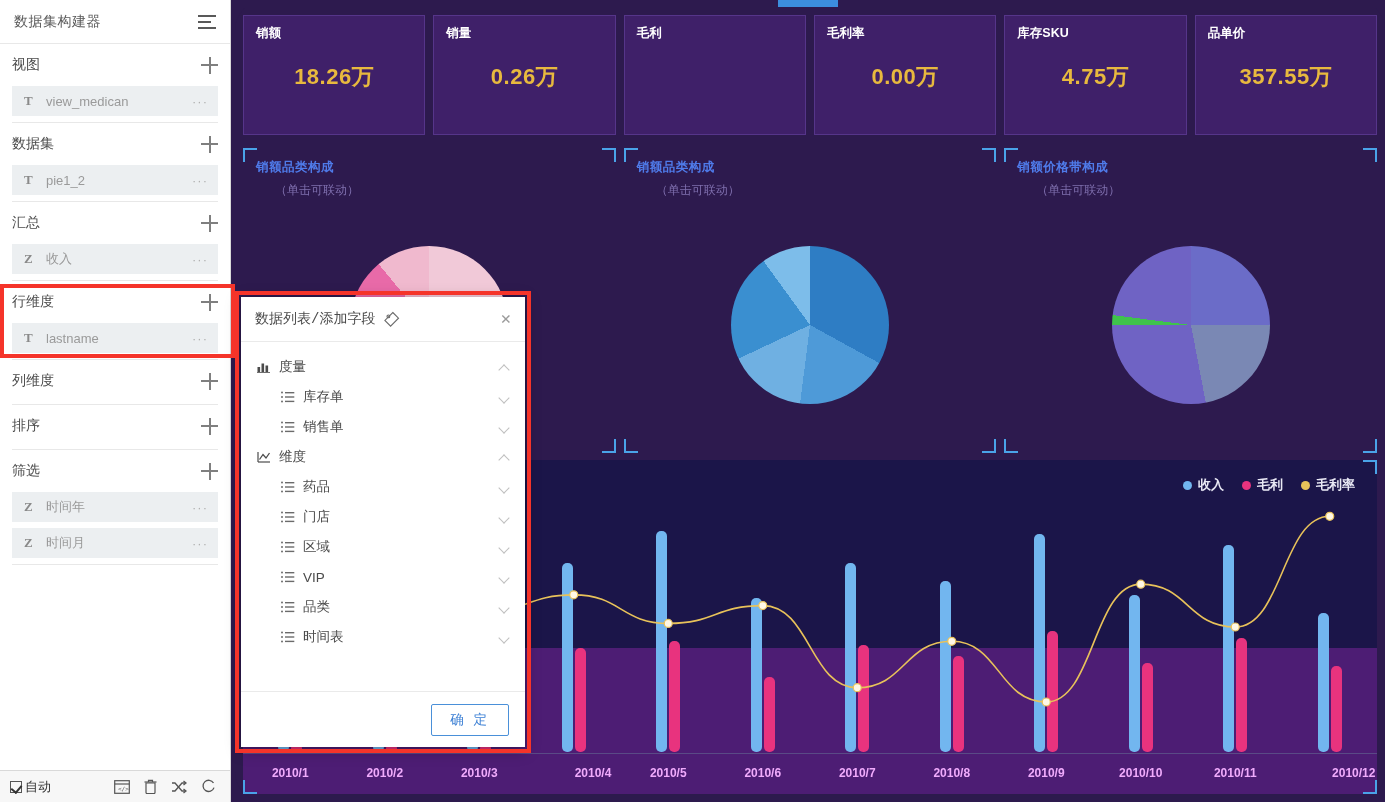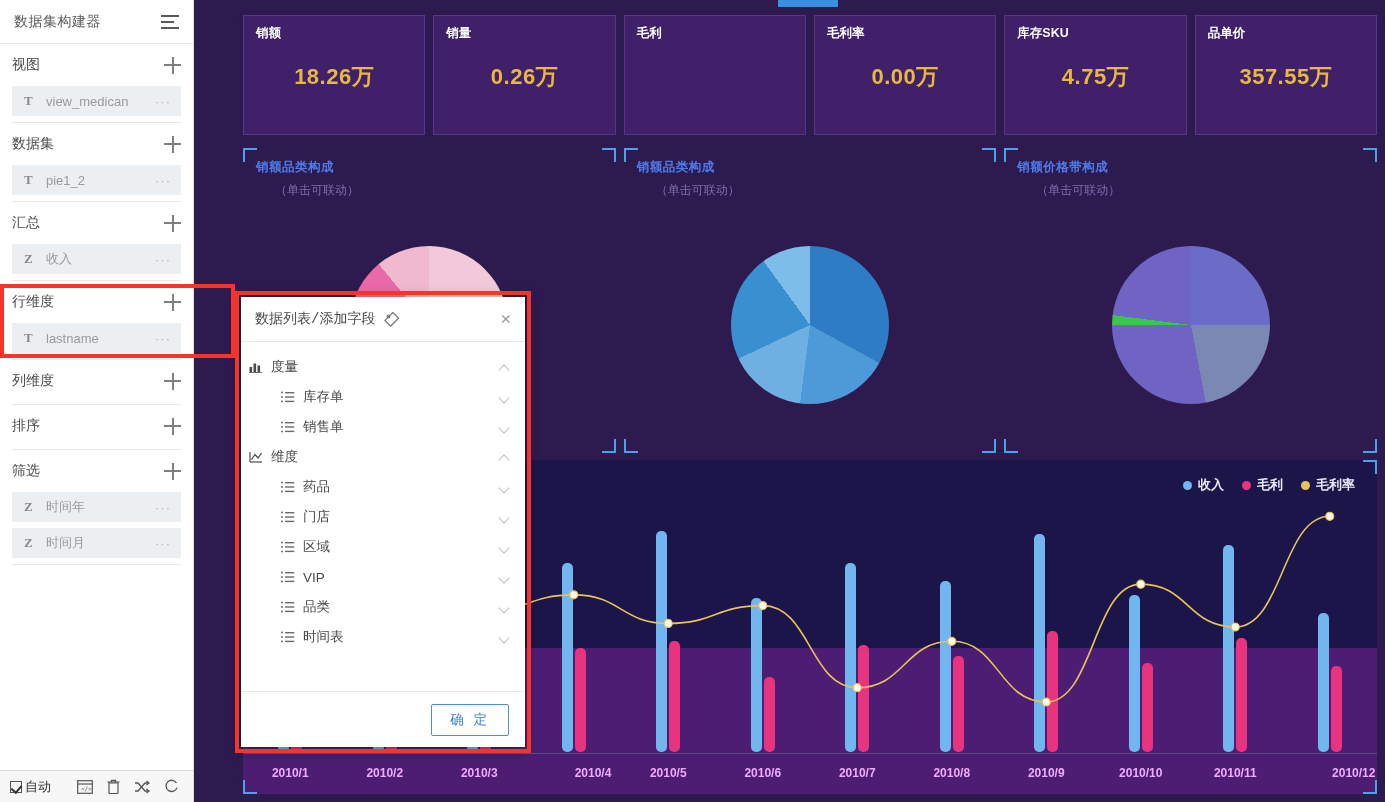--- a/index.html
+++ b/index.html
@@ -6,21 +6,21 @@
   html, body {
     width: 1385px; height: 802px;
     overflow: hidden;
     font-family: "Liberation Sans", "DejaVu Sans", sans-serif;
     background: #2d1a4e;
   }
   #app { position: relative; width: 1385px; height: 802px; }
 
   
   #sidebar {
-    position: absolute; left:0; top:0; width:194px; height:802px;
+    position: absolute; left:0; top:0; width:231px; height:802px;
     background:#ffffff; border-right:1px solid #d9d9d9;
     display:flex; flex-direction:column;
   }
   .sb-header {
     height:44px; display:flex; align-items:center; justify-content:space-between;
     padding:0 14px; border-bottom:1px solid #e8e8e8;
   }
   .sb-title { font-size:14px; color:#595959; letter-spacing:.5px; }
   .sb-hdr-icon { width:18px; height:14px; position:relative; cursor:pointer; }
   .sb-hdr-icon i {
@@ -169,21 +169,21 @@
   }
   .md-title-wrap { display:flex; align-items:center; gap:8px; }
   .md-title { font-size:14px; color:#4b4b4b; }
   .md-close { font-size:17px; color:#9b9b9b; cursor:pointer; line-height:1; }
   .md-body { flex:1; overflow:hidden; padding:10px 0 0 0; }
   .md-row {
     display:flex; align-items:center; height:30px; padding:0 16px 0 0; cursor:pointer;
   }
   .md-row .ri { margin-right:8px; display:flex; align-items:center; }
   .md-row .rl { font-size:13.5px; color:#4b4b4b; flex:1; }
-  .md-row.lvl0 { padding-left:8px; }
+  .md-row.lvl0 { padding-left:16px; }
   .md-row.lvl1 { padding-left:40px; }
   .caret { width:10px; height:10px; position:relative; }
   .caret::before {
     content:''; position:absolute; left:1px; top:2px; width:7px; height:7px;
     border:solid #bfbfbf; border-width:0 1.4px 1.4px 0;
     transform:rotate(45deg);
   }
   .caret.up::before { transform:rotate(-135deg); top:4px;}
   .md-foot {
     height:56px; border-top:1px solid #eaeaea; display:flex;

